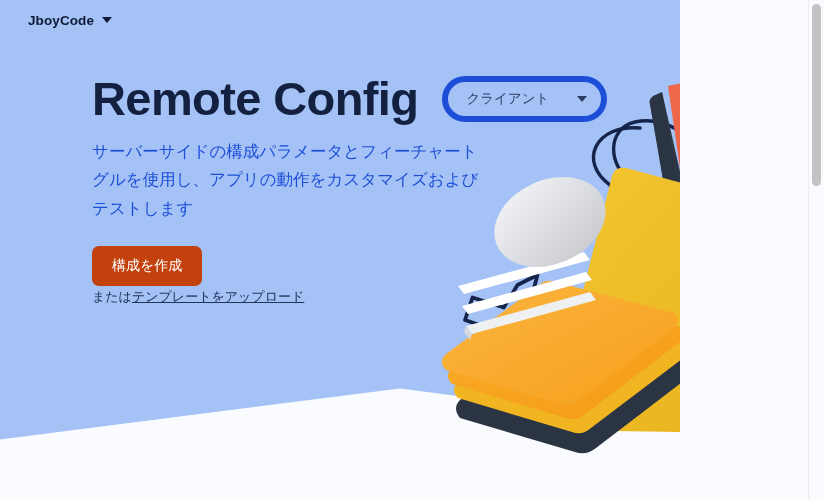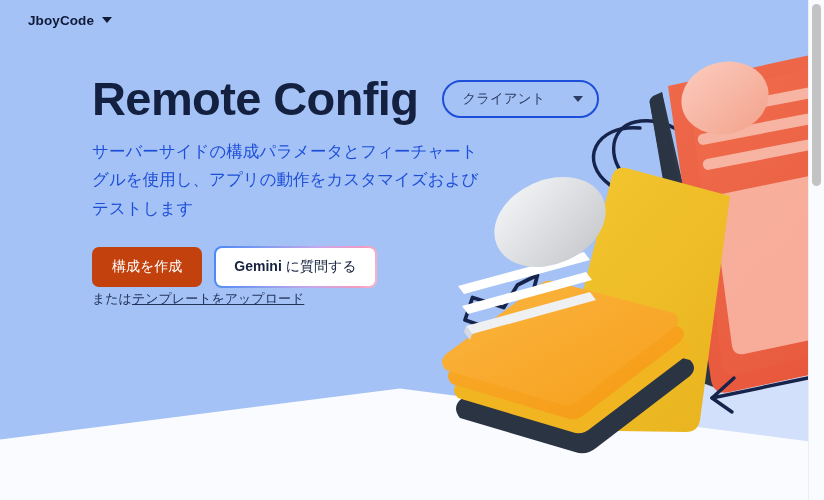--- a/index.html
+++ b/index.html
@@ -12,21 +12,21 @@
     position: relative;
     width: 824px; height: 500px;
     background: #fafbfe;
     overflow: hidden;
   }
 
   
   .hero {
     position: absolute;
     left: 0; top: 0;
-    width: 808px; height: 460px;
+    width: 680px; height: 460px;
     background: #a4c2f6;
     overflow: hidden;
   }
   
   .wedge-light {
     position: absolute;
     left: 0; top: 330px;
     width: 808px; height: 130px;
     background: #d2e0fb;
     clip-path: polygon(100% 22%, 100% 100%, 18% 100%);
@@ -74,21 +74,21 @@
   }
   .title-row { display: flex; align-items: center; gap: 24px; }
   .page-title {
     font-size: 47px; font-weight: 700;
     color: #13203f; letter-spacing: -.6px;
     line-height: 1.15;
     white-space: nowrap;
   }
   .client-pill {
     display: inline-flex; align-items: center; gap: 28px;
-    border: 2px solid #1d4ed8;
+    border: 6px solid #1d4ed8;
     border-radius: 999px;
     padding: 8px 14px 8px 18px;
     cursor: pointer;
     background: transparent;
   }
   .client-pill-label {
     font-size: 13.5px; color: #2c3c63; white-space: nowrap;
   }
   .pill-caret {
     width: 0; height: 0;
@@ -309,25 +309,20 @@
         <div class="client-pill">
           <span class="client-pill-label">クライアント</span>
           <span class="pill-caret"></span>
         </div>
       </div>
 
       <p class="page-desc">サーバーサイドの構成パラメータとフィーチャートグルを使用し、アプリの動作をカスタマイズおよびテストします</p>
 
       <div class="btn-row">
         <button class="btn-primary">構成を作成</button>
-        <div class="btn-gemini">
-          <div class="btn-gemini-inner">
-            <span class="gemini-word">Gemini</span><span class="gemini-rest"> に質問する</span>
-          </div>
-        </div>
       </div>
 
       <div class="upload-line">
         <span>または</span><a class="upload-link">テンプレートをアップロード</a>
       </div>
     </div>
   </div>
 
 
   <div class="scrollbar-track">

